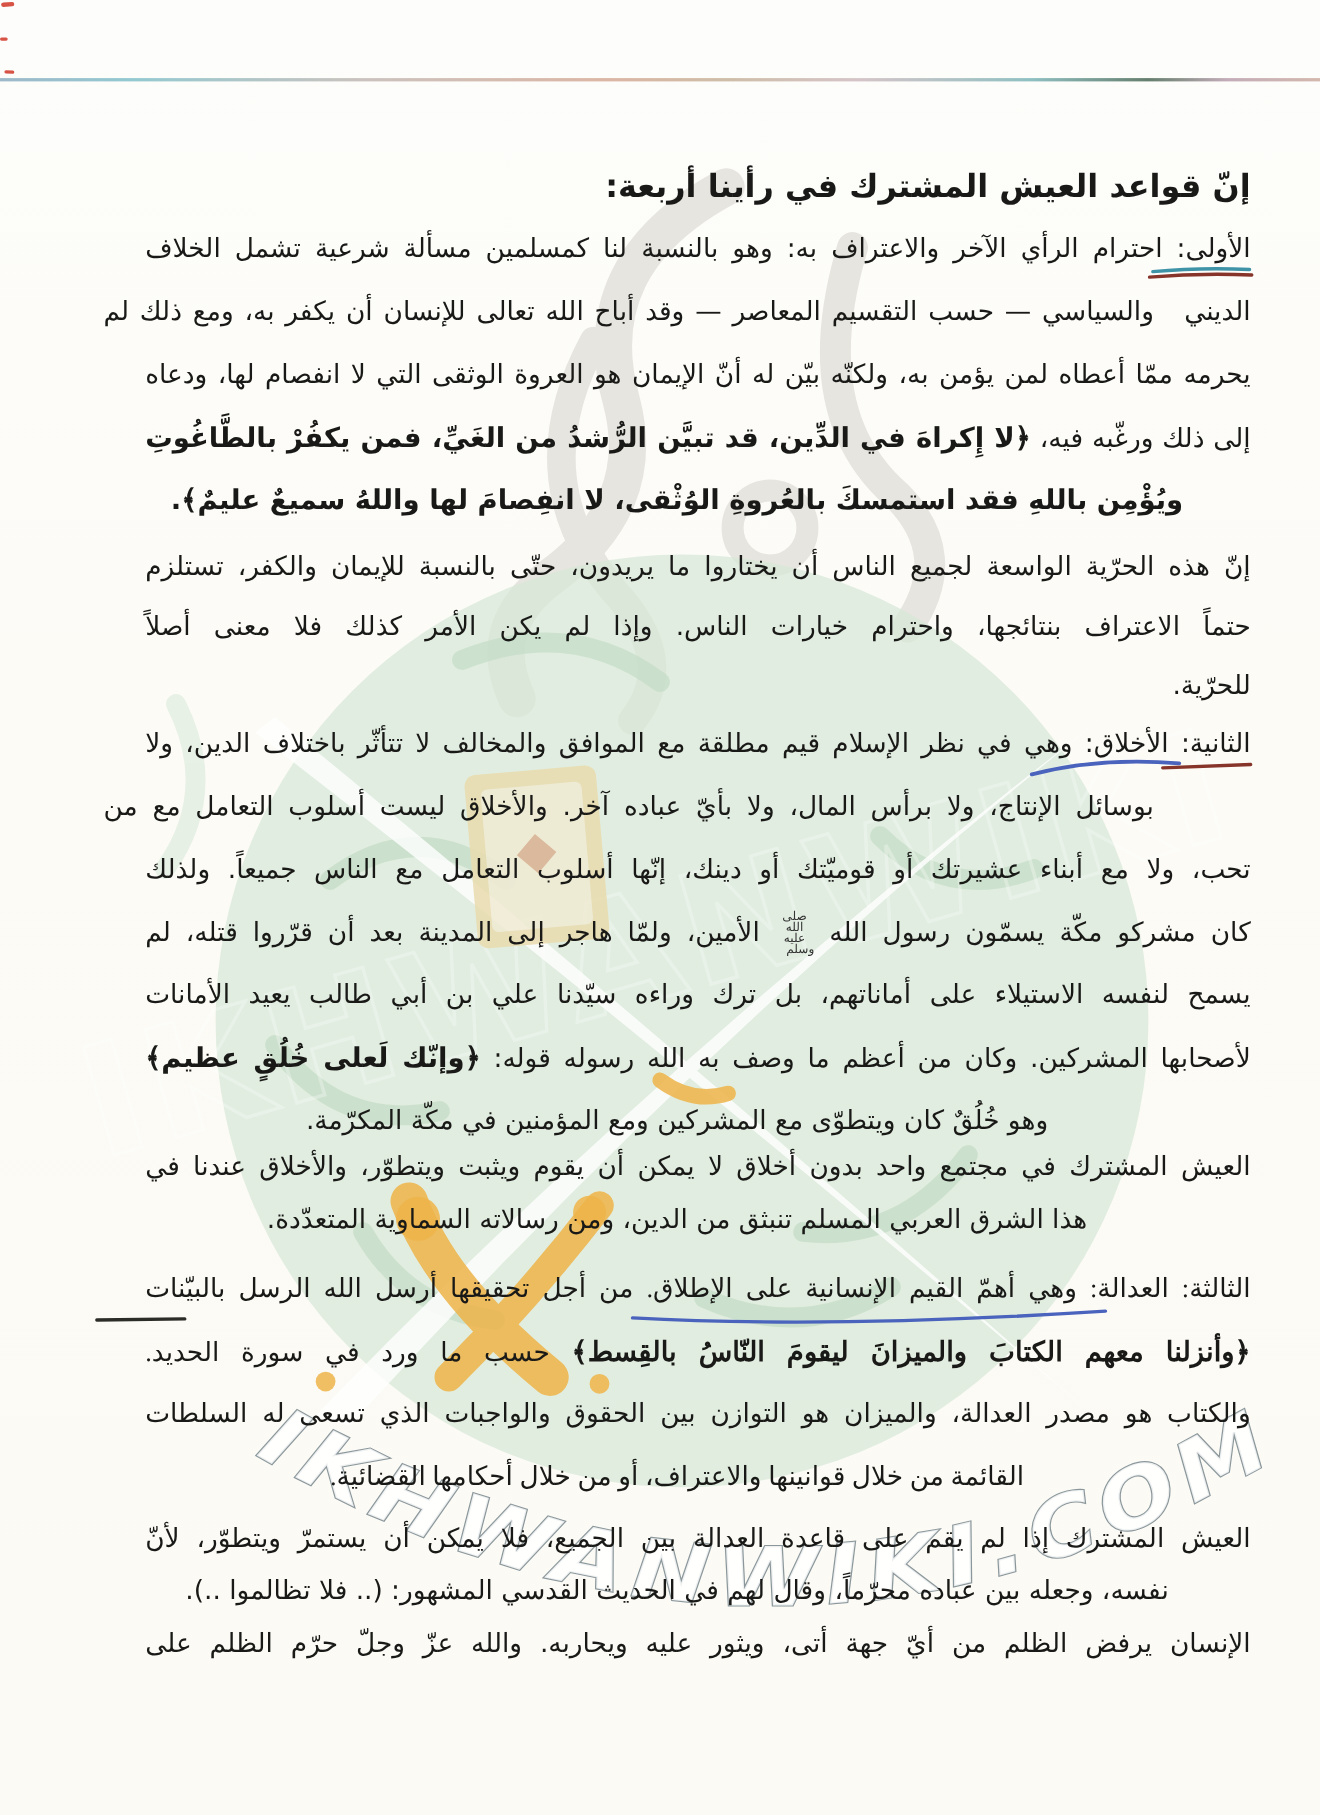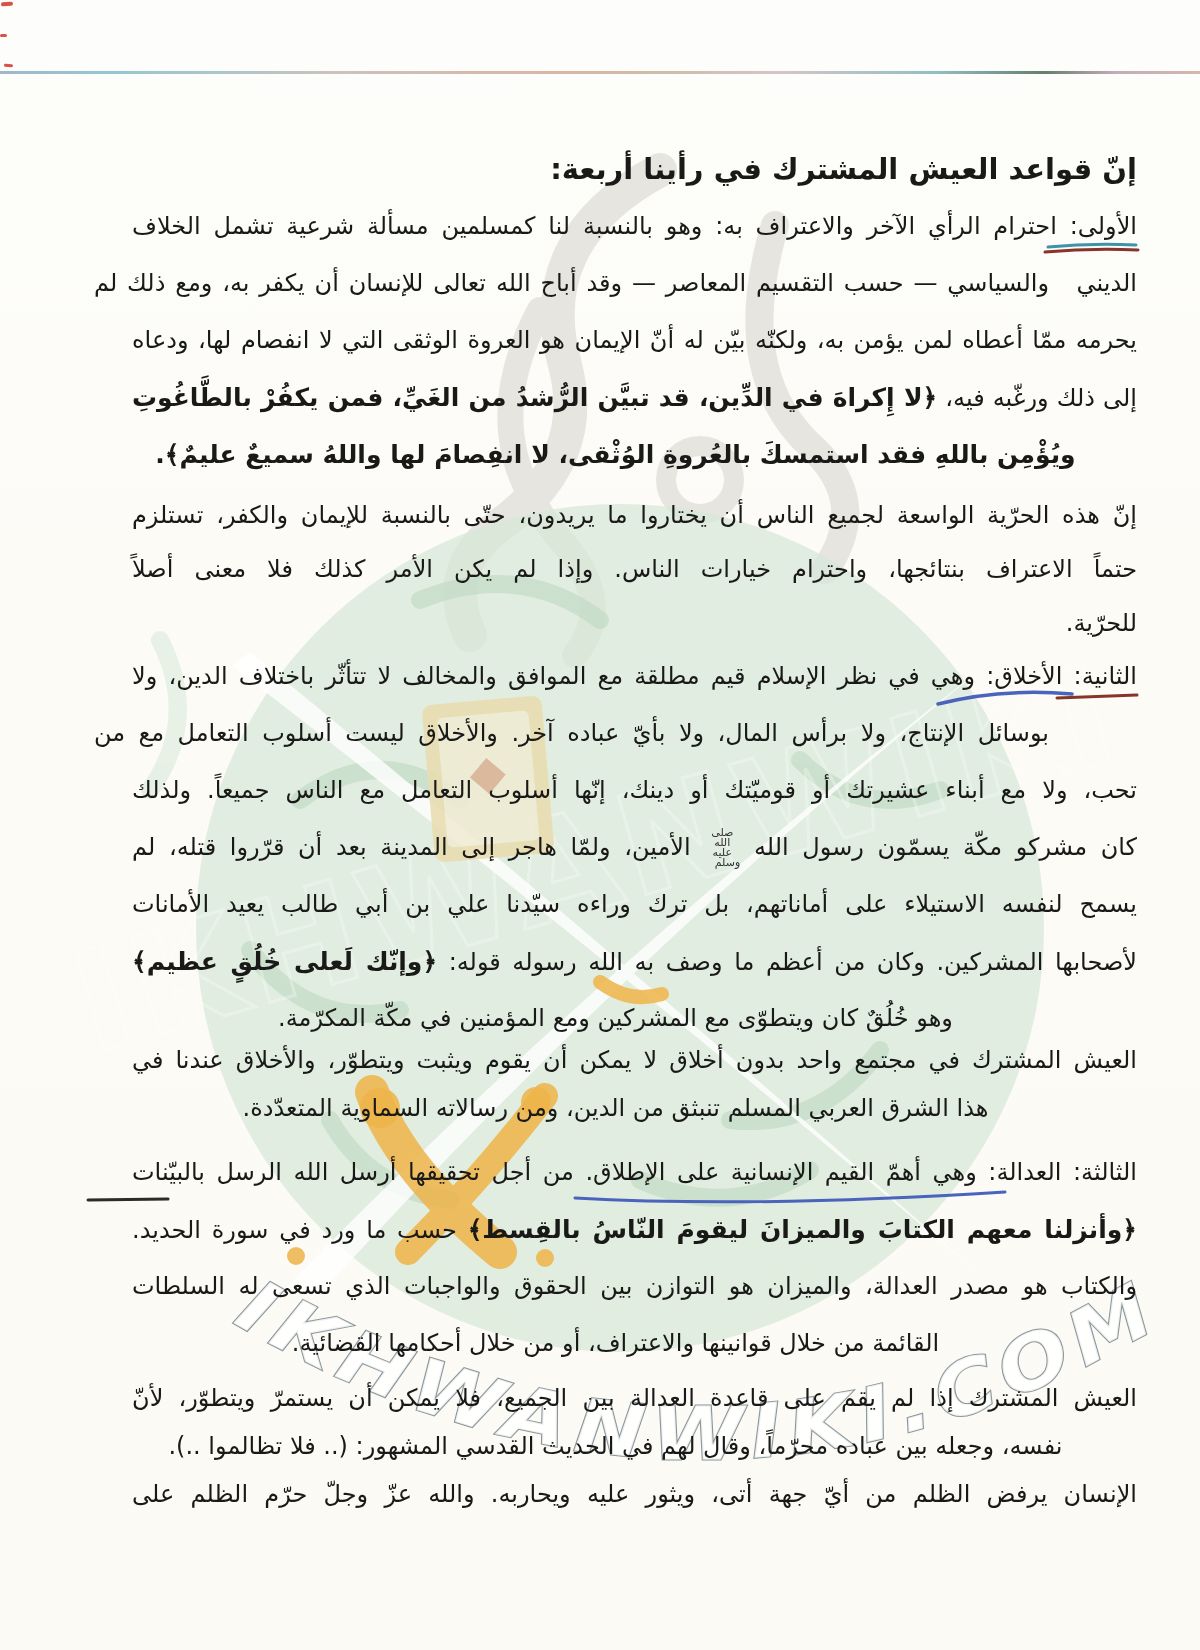--- a/index.html
+++ b/index.html
@@ -24,21 +24,21 @@
   .line{height:57px;line-height:57px;overflow:visible;white-space:normal;}
   .line.full{text-align:justify;text-align-last:justify;margin-left:38px;}
   .line.indent{padding-right:88px;text-align:justify;text-align-last:justify;}
   .line.center{text-align:center;text-align-last:center;}
   .line.right{text-align:left;text-align-last:right;}
   .quran{font-weight:bold;font-size:25px;letter-spacing:.5px;}
   .saw{display:inline-block;width:36px;font-size:11px;line-height:10px;vertical-align:middle;white-space:normal;text-align:center;font-weight:normal;color:#333;}
   .para2{margin-top:5px;}  .para2 .line{height:54px;line-height:54px;}
   .para3{margin-top:-2px;}
   .para4{margin-top:-11px;} .para4 .line{height:48px;line-height:48px;}
-  .para5{margin-top:12px;}
+  .para5{margin-top:12px;font-family:Liberation Serif, serif;}
   .para6{margin-top:2px;}   .para6 .line{height:48px;line-height:48px;}
 
   
   .motto{position:absolute;left:360px;top:1276px;width:230px;z-index:1;text-align:center;direction:rtl;
     color:#ffffff;font-weight:bold;font-size:34px;letter-spacing:1px;opacity:.95;
     text-shadow:0 2px 3px rgba(140,150,145,.8),0 0 6px rgba(160,170,160,.5);}
 </style>
 </head>
 <body>
 

